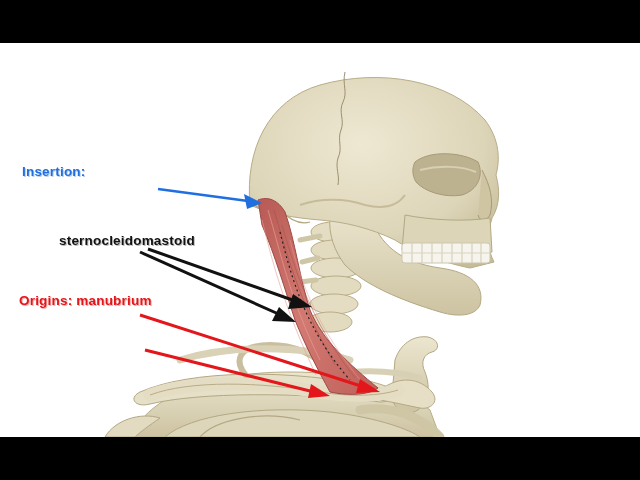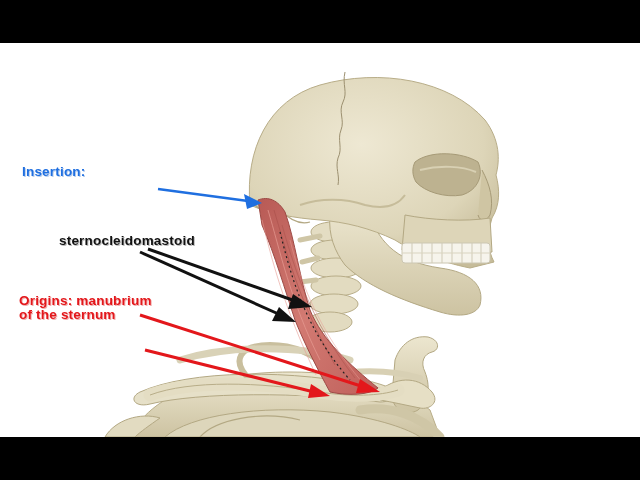--- a/index.html
+++ b/index.html
@@ -122,17 +122,16 @@
   <div class="label blue" style="left:22px; top:122px;">
     <span>Insertion:</span>
   </div>
 
   <div class="label black" style="left:17px; top:191px;">
     <span>sternocleidomastoid</span>
   </div>
 
   <div class="label red" style="left:19px; top:251px;">
     <span>Origins: manubrium</span>
-    <span>of the sternum</span>
   </div>
 </div>
 
 <div class="letterbox bottom"></div>
 
 </body></html>

